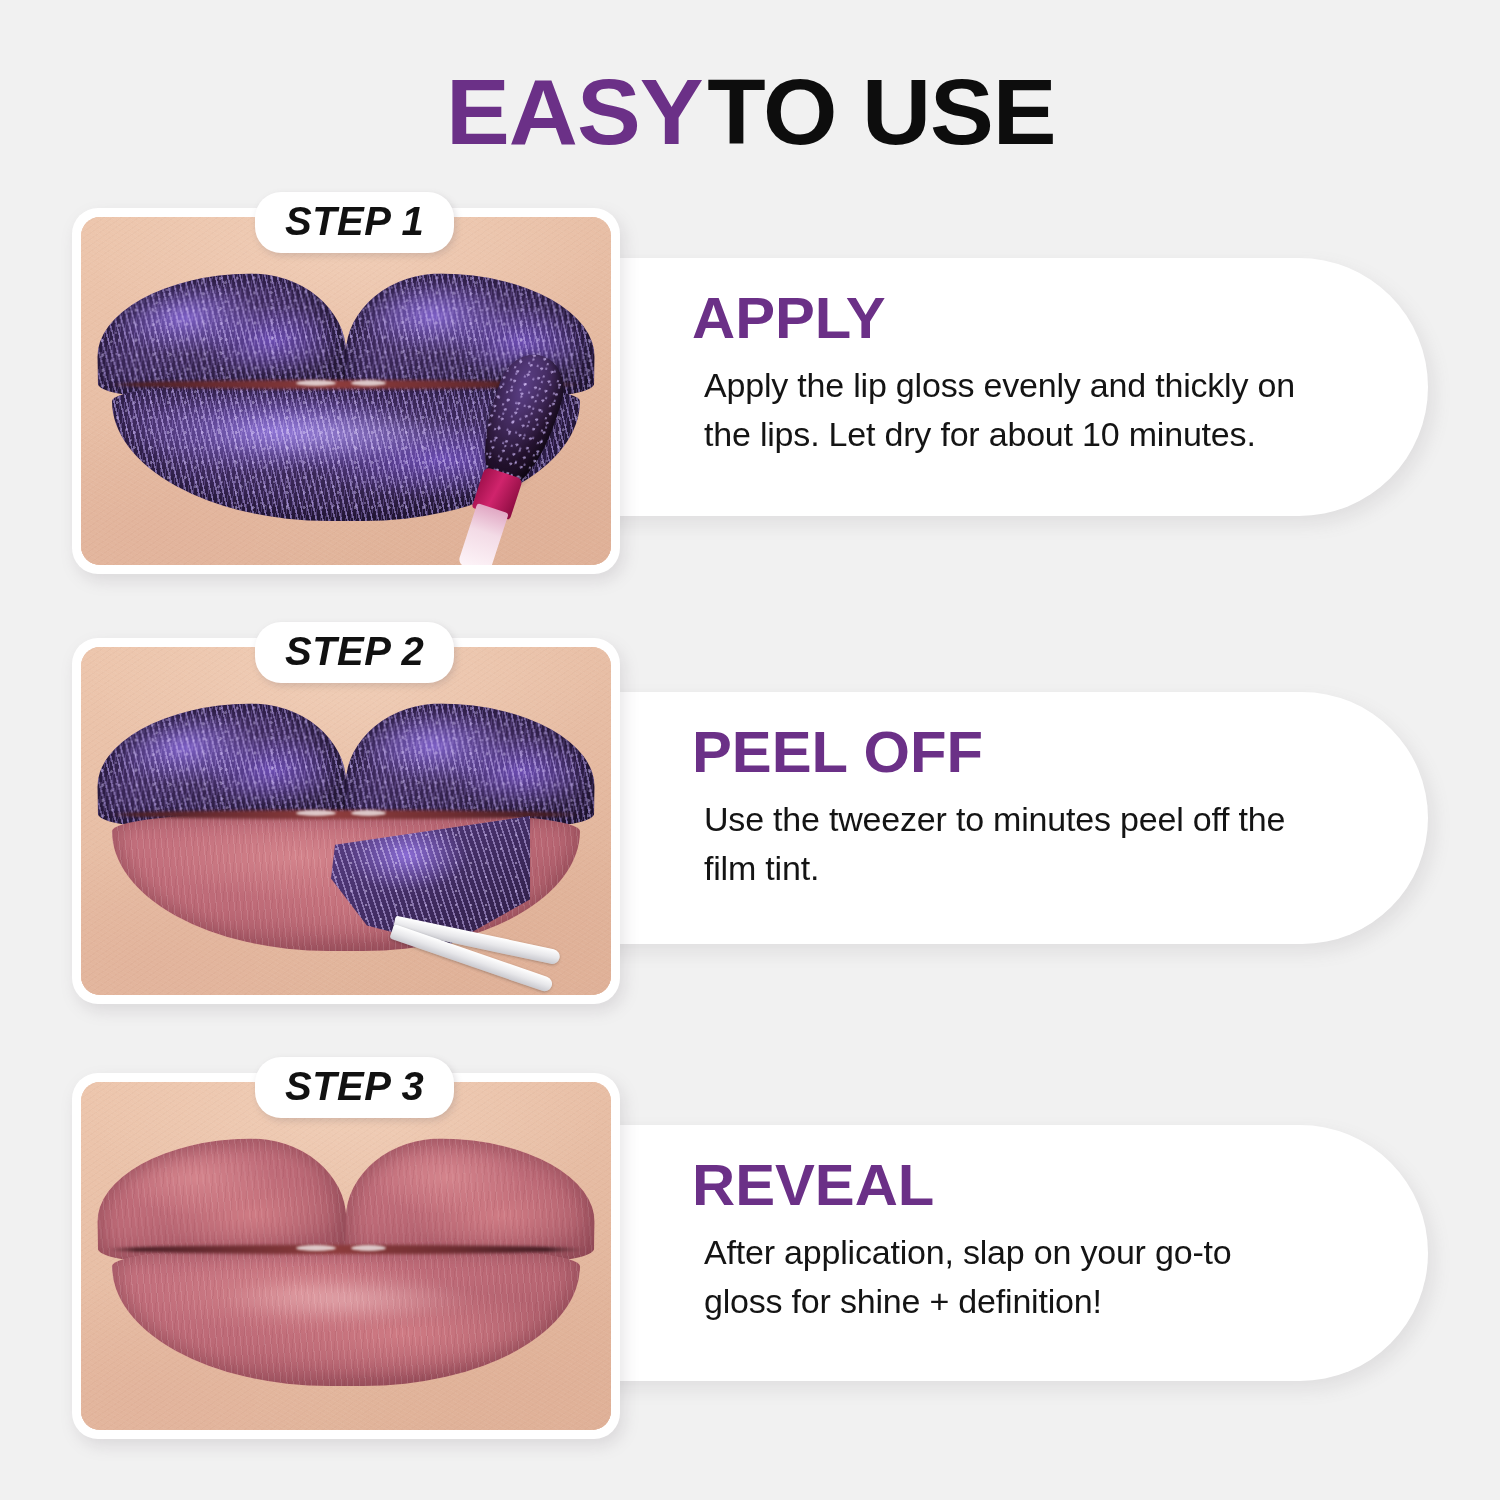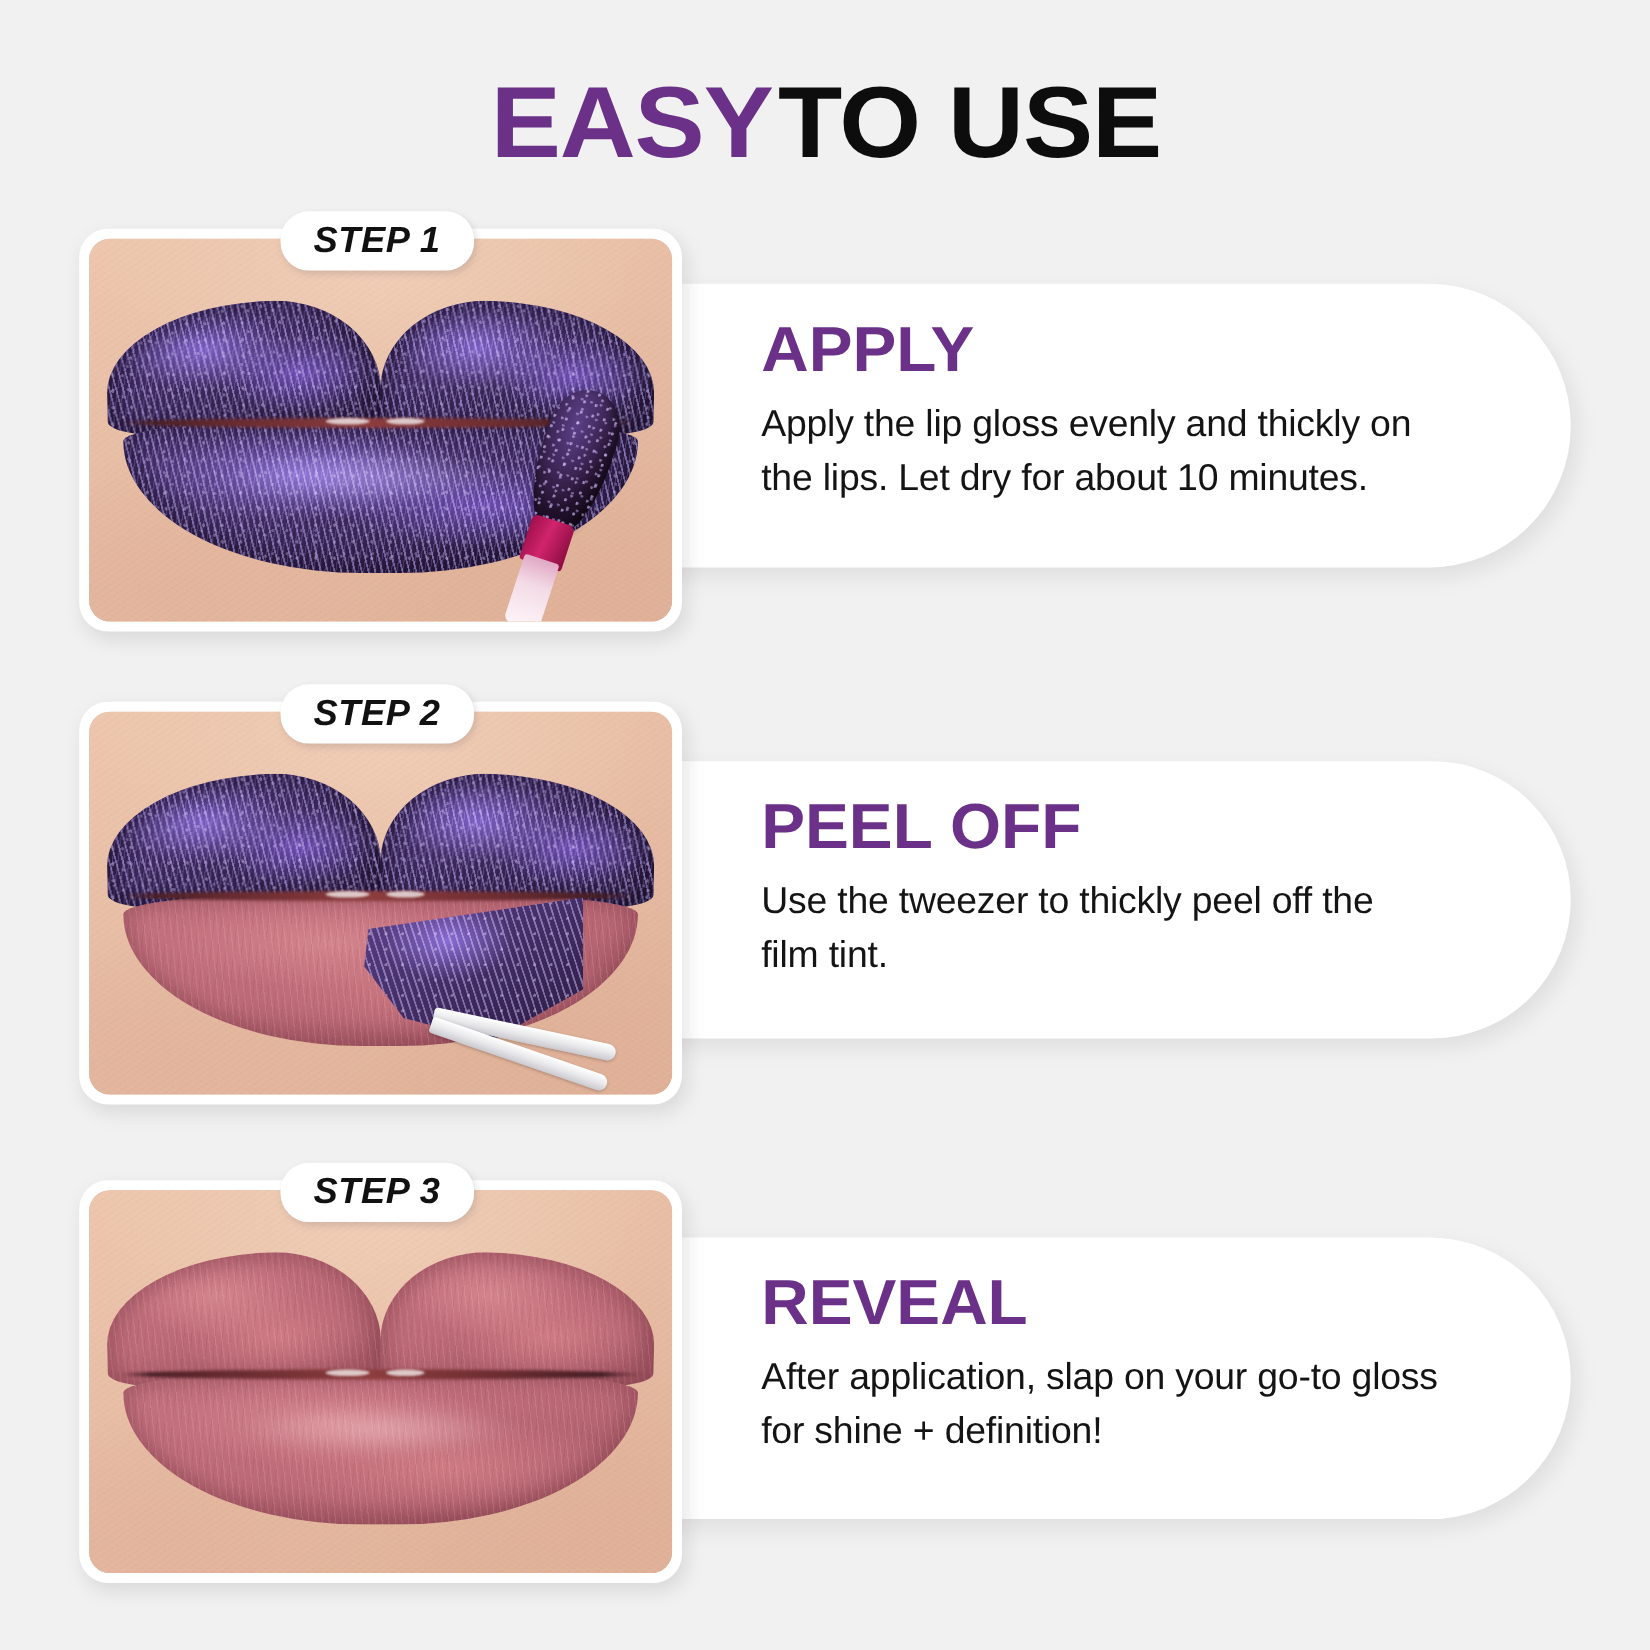--- a/index.html
+++ b/index.html
@@ -71,21 +71,21 @@
     letter-spacing: 0px;
     line-height: 1.02;
     margin: 0 0 14px 0;
     transform: scaleX(1.03);
     transform-origin: left center;
   }
   .panel-body {
     font-size: 34px;
     line-height: 1.44;
     color: #141414;
-    margin: 0;
+    margin: 12px;
     max-width: 740px;
     letter-spacing: -0.2px;
   }
 
   
   .img-card {
     position: absolute;
     left: 72px;
     top: 22px;
     width: 548px;
@@ -279,21 +279,21 @@
   .tweezer .arm.bot { top: 40%; transform: rotate(3deg); }
 
   
   .step-badge {
     position: absolute;
     top: 6px;
     left: 255px;
     background: #ffffff;
     border-radius: 26px;
     padding: 7px 30px 9px 30px;
-    font-size: 33px;
+    font-size: 40px;
     font-weight: 700;
     font-style: italic;
     color: #111111;
     letter-spacing: 0.5px;
     z-index: 6;
     box-shadow: 2px 3px 7px rgba(110,100,110,0.22);
     white-space: nowrap;
   }
 </style>
 </head>
@@ -333,21 +333,21 @@
     </div>
   </div>
 
   <div class="step-badge">STEP 1</div>
 </div>
 
 <div class="row" id="row-2">
 
   <div class="text-panel">
     <div class="panel-heading">PEEL OFF</div>
-    <div class="panel-body">Use the tweezer to thickly peel off the film tint.</div>
+    <div class="panel-body">Use the tweezer to minutes peel off the film tint.</div>
   </div>
 
   <div class="img-card">
     <div class="img-inner">
       <div class="skin"></div>
       <div class="lips">
         <div class="lip-upper">
           <div class="half l purple glitter"></div>
           <div class="half r purple glitter"></div>
         </div>

